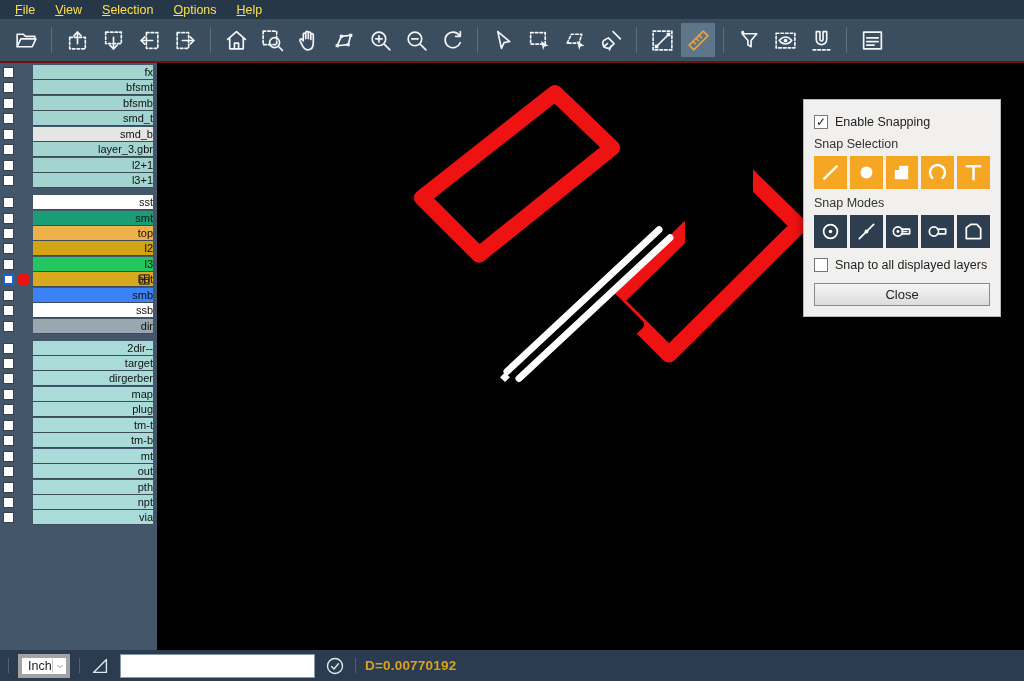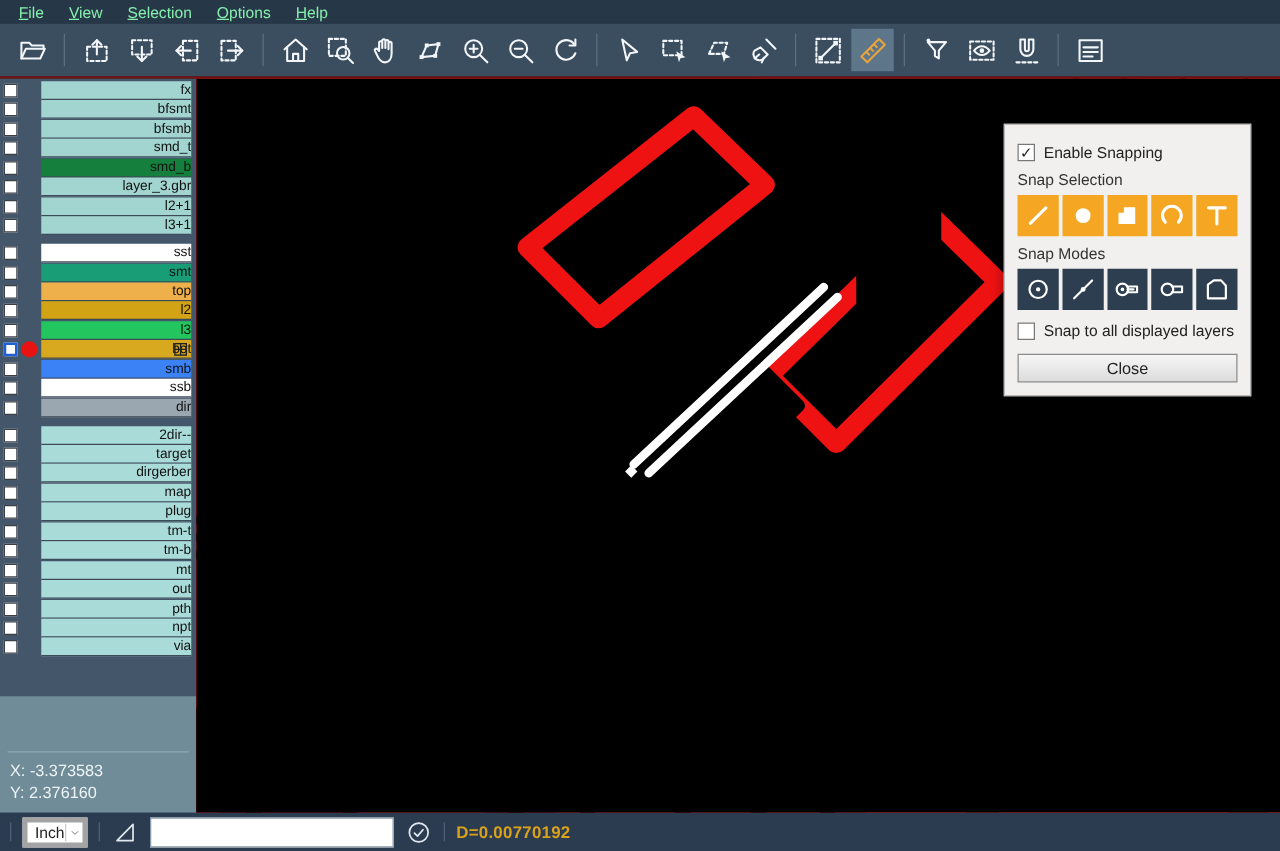--- a/index.html
+++ b/index.html
@@ -2,21 +2,21 @@
 <html style="--canvas_red: #ee1212; --menu_bg: #263748; --toolbar_bg: #3b4e60; --icon: #f2f6f9; --active_tool_bg: #5d7689; --active_tool_icon: #e8a33d; --sidebar_bg: #44566a; --divider_maroon: #6e1212; --xy_panel_bg: #6f8c98; --status_bg: #2c3c50; --accent_orange: #d9a21a; --dialog_bg: #f1f0ef; --dialog_title_bg: #fbfbfb; --dialog_close: #d25151; --feature_btn: #f5a623; --mode_btn: #2d3e50; --row_text: #111111; --active_dot: #e81212; --checkbox_active: #1f5fd6;"><head>
 <meta charset="utf-8">
 <style>
   * { margin:0; padding:0; box-sizing:border-box; }
   html,body { width:1024px; height:681px; overflow:hidden;
     font-family:"Liberation Sans", sans-serif; background:#243342; position:relative; }
 
   
   .menubar { height:19px; background:var(--menu_bg); display:flex; align-items:center;
     padding-left:6px; gap:2px; }
-  .menu-item { display:inline-block; color:#86efac; font-size:12.5px; padding:1px 9px; cursor:default; }
+  .menu-item { display:inline-block; color:#fde047; font-size:12.5px; padding:1px 9px; cursor:default; }
   .menu-item::first-letter { text-decoration:underline; }
 
   
   .toolbar { height:42px; background:var(--toolbar_bg); display:flex; align-items:center;
     padding-left:8px; }
   .tgroup { display:flex; align-items:center; }
   .tsep { width:1px; height:26px; background:#5c6e80; margin:0 7px; }
   .tb { width:34px; height:34px; background:transparent; border:none; display:flex;
     align-items:center; justify-content:center; color:var(--icon); margin:0 1px; }
   .tb svg { width:25px; height:25px; stroke:currentColor; fill:none; stroke-width:1.6;
@@ -299,21 +299,21 @@
           <div class="layer-row">
             <span class="chk"></span>
             <span class="lbl" style="background: rgb(162, 213, 208);">bfsmb</span>
           </div>
           <div class="layer-row">
             <span class="chk"></span>
             <span class="lbl" style="background: rgb(162, 213, 208);">smd_t</span>
           </div>
           <div class="layer-row">
             <span class="chk"></span>
-            <span class="lbl" style="background: #15803d;">smd_b</span>
+            <span class="lbl" style="background: #e5e5e5;">smd_b</span>
           </div>
           <div class="layer-row">
             <span class="chk"></span>
             <span class="lbl" style="background: rgb(162, 213, 208);">layer_3.gbr</span>
           </div>
           <div class="layer-row">
             <span class="chk"></span>
             <span class="lbl" style="background: rgb(162, 213, 208);">l2+1</span>
           </div>
           <div class="layer-row">
@@ -407,27 +407,20 @@
           <div class="layer-row">
             <span class="chk"></span>
             <span class="lbl" style="background: rgb(169, 219, 217);">npt</span>
           </div>
           <div class="layer-row">
             <span class="chk"></span>
             <span class="lbl" style="background: rgb(169, 219, 217);">via</span>
           </div>
         </div>
       </div>
-    <div class="xypanel">
-      <div class="divider"></div>
-      <div class="line"><span>X:</span>
-        <span>-3.373583</span></div>
-      <div class="line"><span>Y:</span>
-        <span>2.376160</span></div>
-    </div>
   </div>
 
   <div class="canvas-wrap">
     <svg class="pcb" width="867" height="587" viewBox="0 0 867 588" preserveAspectRatio="none">
       <defs>
         <pattern id="diagP" width="15" height="15" patternUnits="userSpaceOnUse" patternTransform="rotate(45)">
           <rect width="15" height="15" class="fred"></rect>
           <rect width="6.5" height="15" fill="#000"></rect>
         </pattern>
         <pattern id="vertP" width="13" height="13" patternUnits="userSpaceOnUse">

